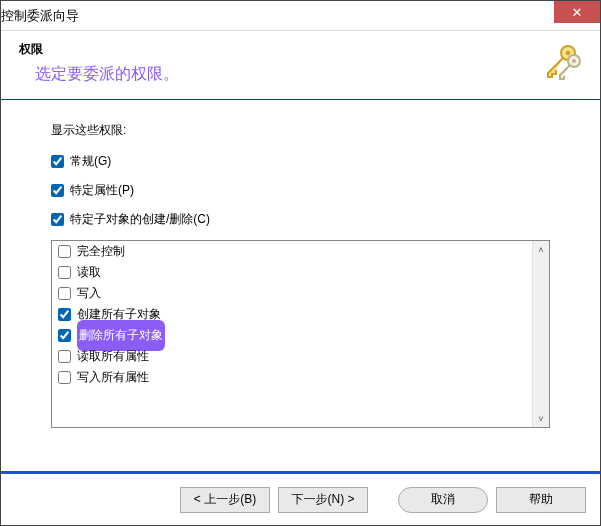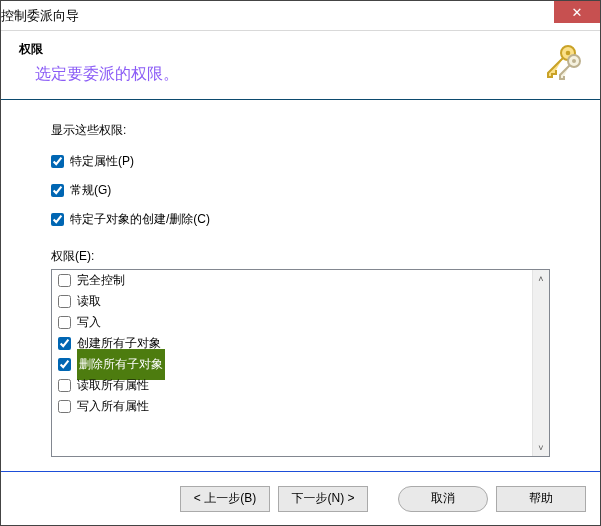--- a/index.html
+++ b/index.html
@@ -113,30 +113,31 @@
     align-items: center;
     height: 21px;
     padding: 0 6px;
   }
   .list-item input[type=checkbox] {
     margin: 0 6px 0 0;
     width: 13px; height:13px;
     accent-color: #0066b3;
   }
   .list-item.selected .li-text {
-    background: #4d7c0f;
+    background: #8b5cf6;
     color: #fff;
     padding: 7px 2px;
+    border-radius: 6px;
   }
   .footer {
     position: absolute;
     bottom: 0;
     left: 0;
     right: 0;
-    border-top: 1px solid #1d4ed8;
+    border-top: 3px solid #1d4ed8;
     height: 54px;
     display: flex;
     align-items: center;
     justify-content: flex-end;
     padding-right: 14px;
     gap: 8px;
     background: #fff;
   }
   .btn {
     min-width: 90px;
@@ -178,32 +179,31 @@
       </g>
     </svg>
   </div>
 </div>
 
 <div class="body">
   <div class="label-row">显示这些权限:</div>
 
   <label class="cb-row">
     <input type="checkbox" checked="" style="">
-    <span>特定属性(P)</span>
+    <span>常规(G)</span>
   </label>
   <label class="cb-row">
     <input type="checkbox" checked="" style="">
-    <span>常规(G)</span>
+    <span>特定属性(P)</span>
   </label>
   <label class="cb-row">
     <input type="checkbox" checked="" style="">
     <span>特定子对象的创建/删除(C)</span>
   </label>
 
-  <div class="label-row perm-label">权限(E):</div>
 
   <div class="listbox-wrap">
     <div class="listbox" id="perm-list">
         <label class="list-item">
           <input type="checkbox" style="">
           <span class="li-text">完全控制</span>
         </label>
         <label class="list-item">
           <input type="checkbox" style="">
           <span class="li-text">读取</span>

